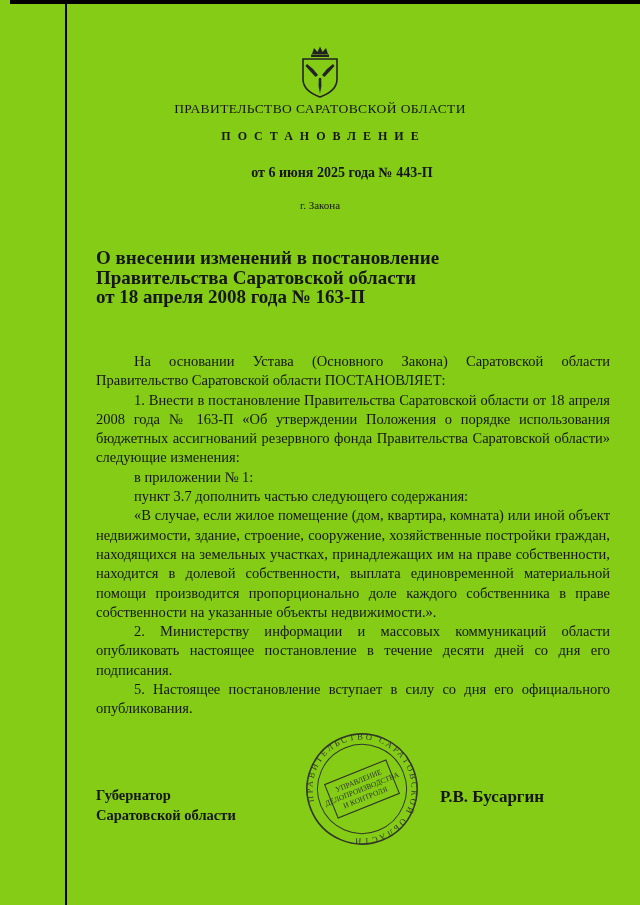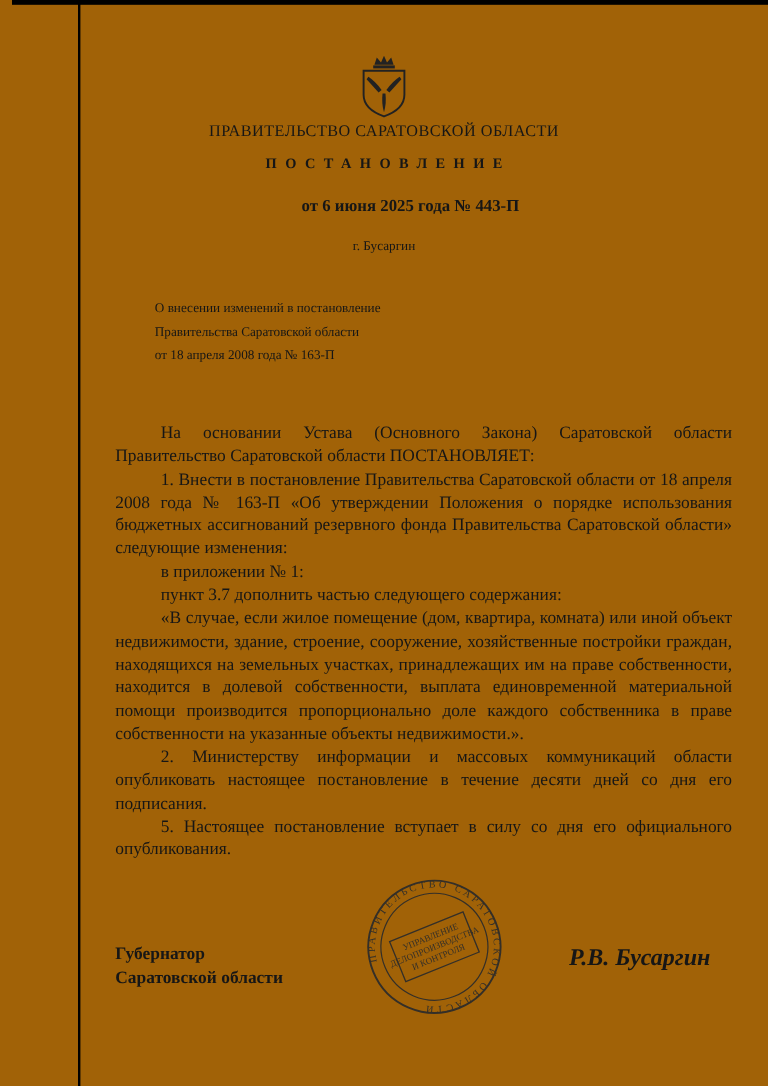--- a/index.html
+++ b/index.html
@@ -4,21 +4,21 @@
 <style>
   html, body {
     margin: 0;
     padding: 0;
     background: #e8e8e8;
   }
   .page {
     position: relative;
     width: 640px;
     height: 905px;
-    background: #a16207;
+    background: #84cc16;
     font-family: "Liberation Serif", serif;
     color: #161616;
     overflow: hidden;
   }
   .scan-top {
     position: absolute;
     left: 10px;
     top: 0;
     width: 630px;
     height: 4px;
@@ -64,24 +64,23 @@
   }
   .city {
     top: 199px;
     font-size: 11px;
   }
   .subject {
     position: absolute;
     top: 248px;
     left: 96px;
     width: 400px;
-    font-size: 11px;
-    font-weight: normal;
+    font-size: 19px;
+    font-weight: bold;
     line-height: 19.5px;
-    margin-left: 33px;
   }
   .bodytext {
     position: absolute;
     top: 352px;
     left: 96px;
     width: 514px;
     font-size: 14.5px;
     line-height: 19.3px;
   }
   .bodytext p {
@@ -96,24 +95,23 @@
     font-size: 14.5px;
     font-weight: bold;
     line-height: 19.5px;
     margin-top: 24px;
   }
   .signame {
     position: absolute;
     top: 787px;
     left: 440px;
     width: 152px;
-    text-align: right;
-    font-size: 20px;
+    text-align: left;
+    font-size: 17px;
     font-weight: bold;
-    font-style: italic;
   }
   .stamp {
     position: absolute;
     left: 303px;
     top: 730px;
     width: 118px;
     height: 118px;
     opacity: 0.92;
   }
   .stamp svg text {
@@ -138,21 +136,21 @@
 
       <path d="M12 19 Q18 23 23 30 L20.5 32 Q15 26 10.5 21 Z" fill="#222"></path>
       <path d="M38 19 Q32 23 27 30 L29.5 32 Q35 26 39.5 21 Z" fill="#222"></path>
       <path d="M23.8 33 L26.2 33 Q27.2 41 25 48.5 Q22.8 41 23.8 33 Z" fill="#222"></path>
     </svg>
   </div>
 
   <div class="center-line org">ПРАВИТЕЛЬСТВО САРАТОВСКОЙ ОБЛАСТИ</div>
   <div class="center-line doctype">ПОСТАНОВЛЕНИЕ</div>
   <div class="center-line datenum">от 6 июня 2025 года № 443-П</div>
-  <div class="center-line city">г. Бусаргин</div>
+  <div class="center-line city">г. Закона</div>
 
   <div class="subject">
     <div>О внесении изменений в постановление</div>
     <div>Правительства Саратовской области</div>
     <div>от 18 апреля 2008 года № 163-П</div>
   </div>
 
   <div class="bodytext">
     <p>На основании Устава (Основного Закона) Саратовской области Правительство Саратовской области ПОСТАНОВЛЯЕТ:</p>
     <p>1. Внести в постановление Правительства Саратовской области от 18 апреля 2008 года № 163-П «Об утверждении Положения о порядке использования бюджетных ассигнований резервного фонда Правительства Саратовской области» следующие изменения:</p>

